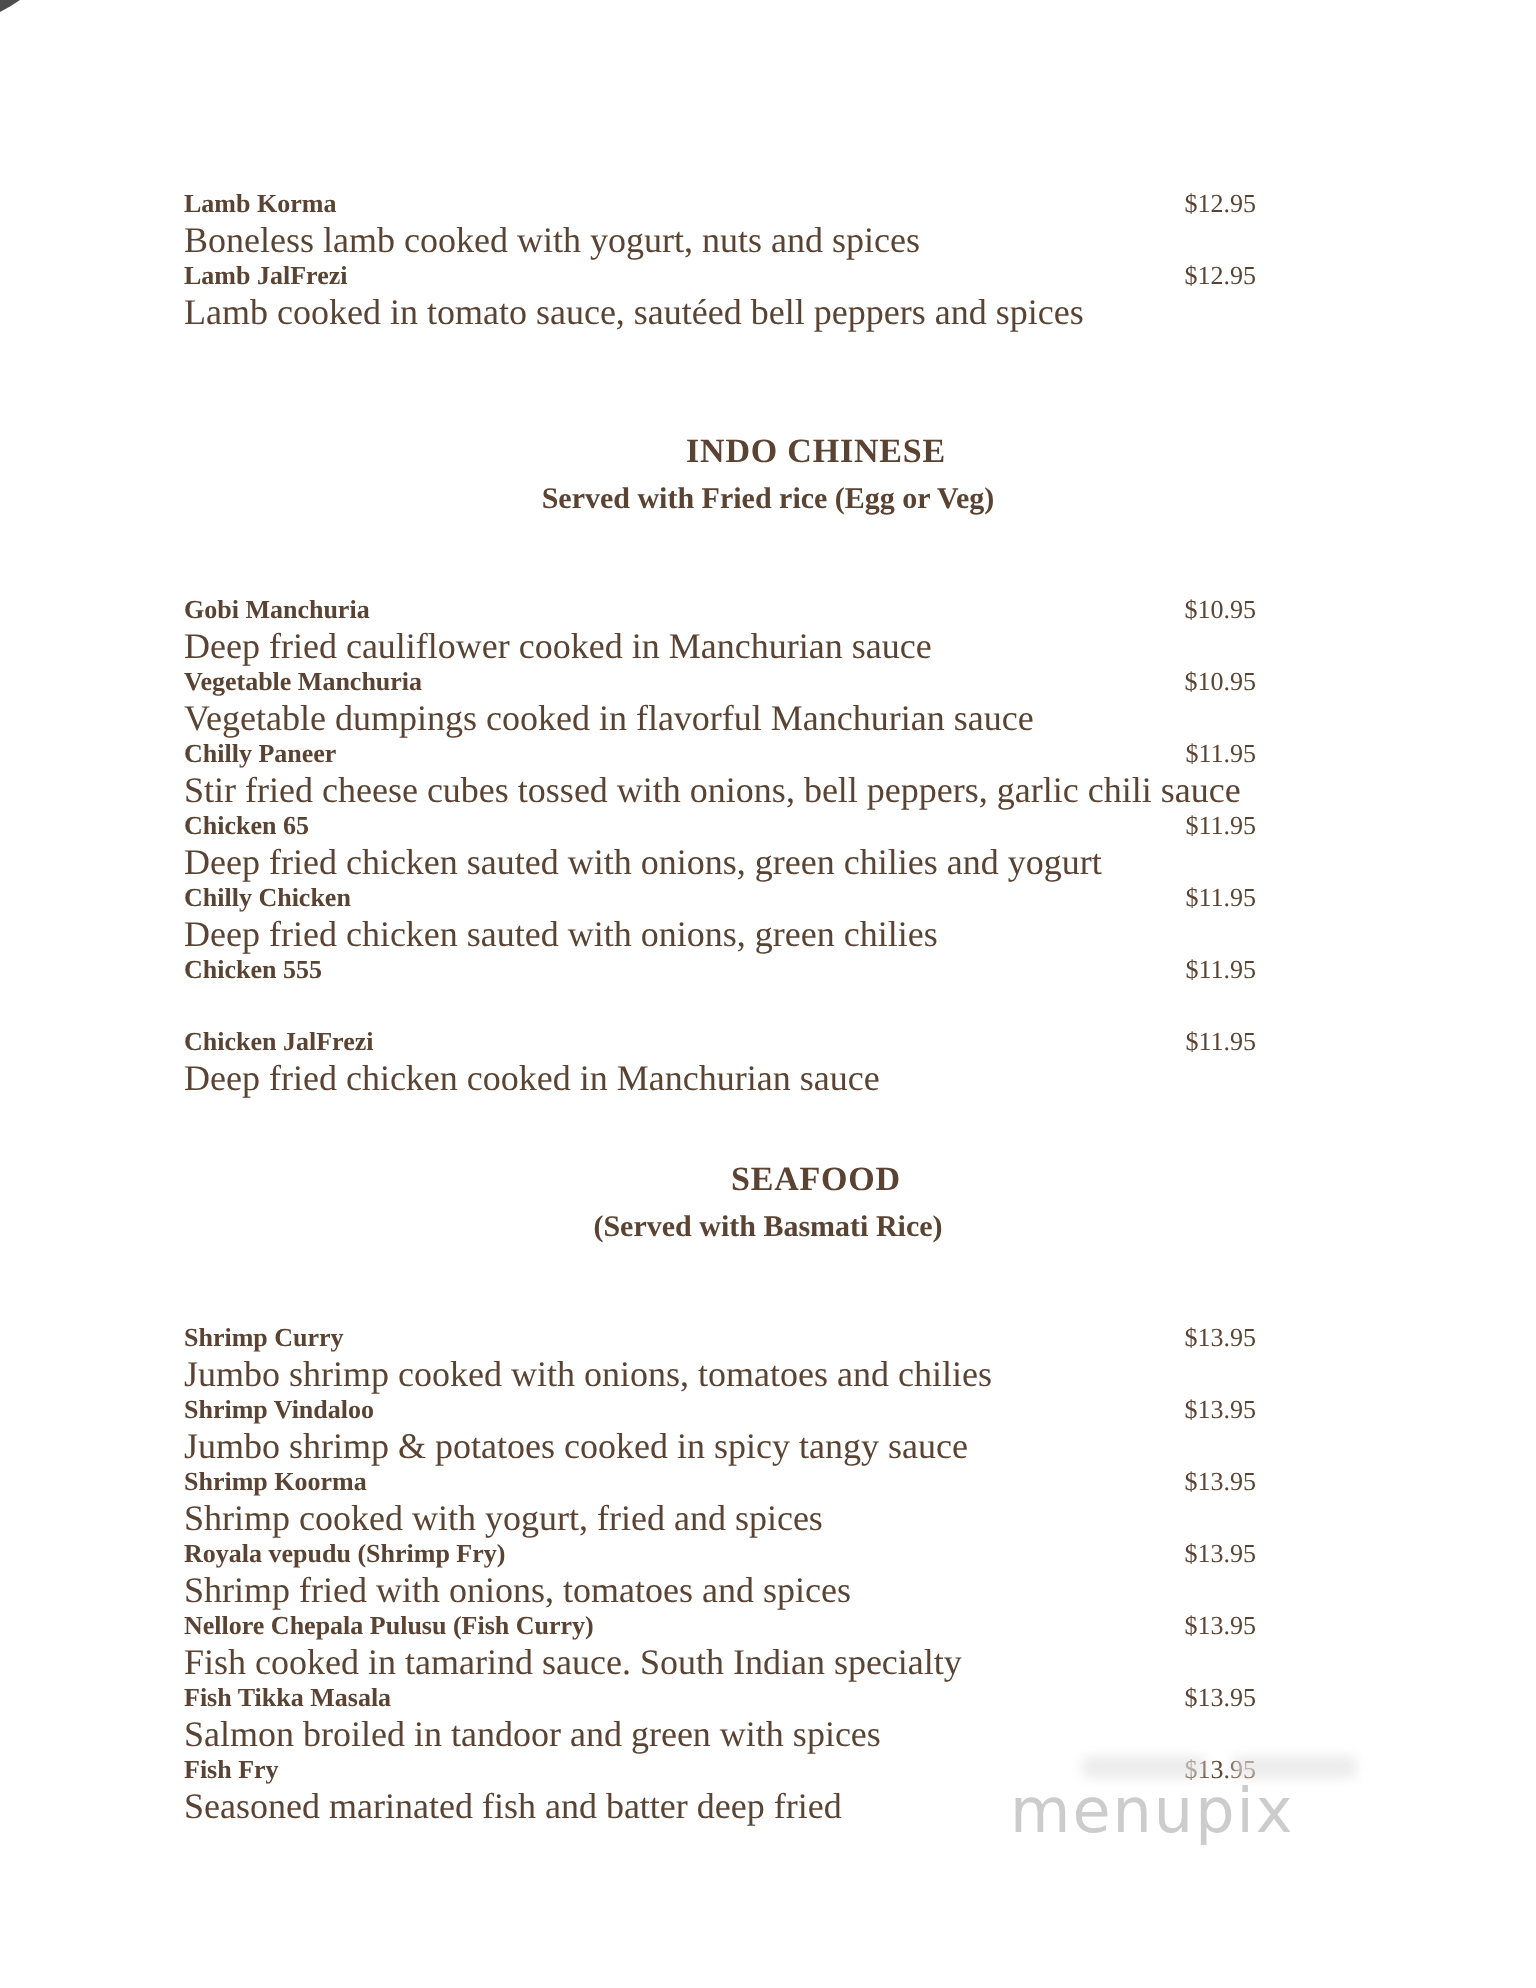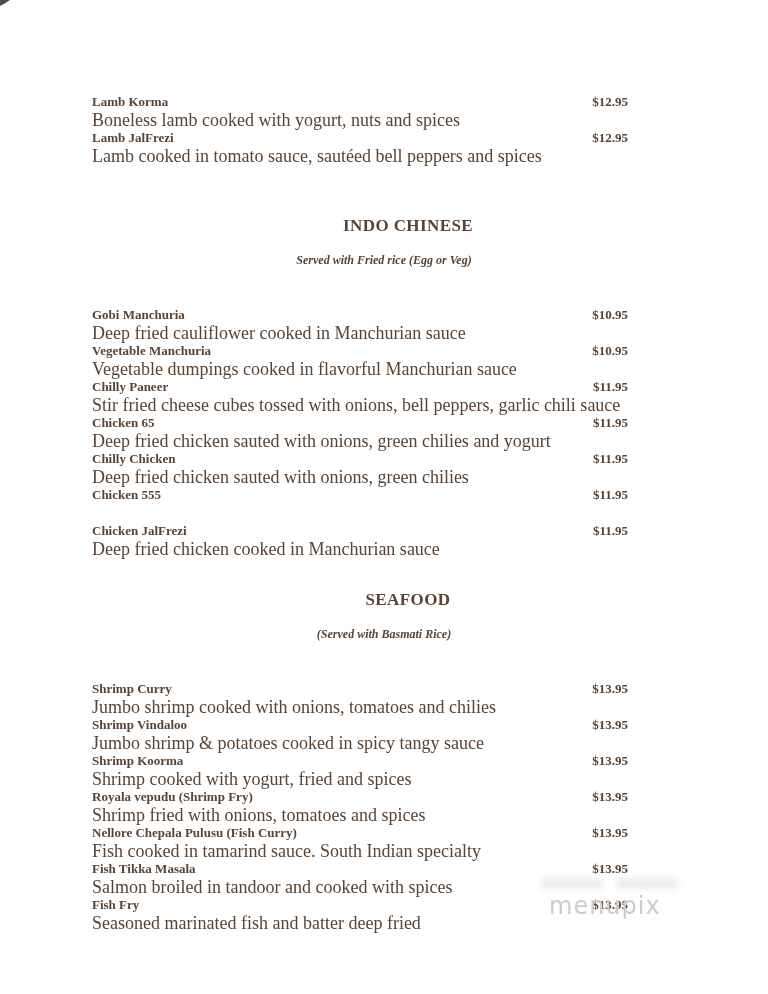--- a/index.html
+++ b/index.html
@@ -27,44 +27,44 @@
   .section{}
   .section:nth-child(2){margin-top:50px;}
   .section:nth-child(3){margin-top:31px;}
   .section-header{text-align:center;}
   .section-title{
     font-size:17px;font-weight:bold;line-height:22px;
     letter-spacing:.4px;
     padding-left:48px;
   }
   .section-subtitle{
-    font-size:12px;font-weight:bold;line-height:15px;margin-top:16px;font-style:italic;
+    font-size:15px;font-weight:bold;line-height:15px;margin-top:6px;
   }
   .items{margin-top:0;}
   .section.with-title .items{margin-top:38px;}
   .menu-item{
     margin-left:92px;width:536px;height:36px;
   }
   .item-row{
     display:flex;justify-content:space-between;align-items:baseline;
     height:18px;line-height:18px;
   }
   .item-name{font-weight:bold;font-size:13px;white-space:nowrap;}
-  .item-price{font-weight:bold;font-size:13px;white-space:nowrap;margin-left:48px;}
+  .item-price{font-weight:normal;font-size:13px;white-space:nowrap;margin-left:48px;}
   .item-desc{font-size:18px;height:18px;line-height:18px;white-space:nowrap;}
   .wm-smudge{
     position:absolute;background:#e4e4e4;filter:blur(3px);
     border-radius:3px;opacity:.7;
   }
   .wm-smudge.s1{left:541px;top:878px;width:62px;height:11px;}
   .wm-smudge.s2{left:616px;top:878px;width:62px;height:11px;}
   .watermark{
-    position:absolute;left:549px;top:889px;
+    position:absolute;left:505px;top:889px;
     font-family:"DejaVu Sans","Liberation Sans",sans-serif;
-    font-size:24px;line-height:34px;
+    font-size:31px;line-height:34px;
     color:var(--wm);letter-spacing:1px;
     user-select:none;
   }
 </style>
 </head>
 <body>
 
 <div class="page">
   <div class="corner-mark"></div>
 
@@ -183,21 +183,21 @@
       <span class="item-name">Nellore Chepala Pulusu (Fish Curry)</span>
       <span class="item-price">$13.95</span>
     </div>
     <div class="item-desc">Fish cooked in tamarind sauce. South Indian specialty</div>
   </div>
           <div class="menu-item">
     <div class="item-row">
       <span class="item-name">Fish Tikka Masala</span>
       <span class="item-price">$13.95</span>
     </div>
-    <div class="item-desc">Salmon broiled in tandoor and cooked with spices</div>
+    <div class="item-desc">Salmon broiled in tandoor and green with spices</div>
   </div>
           <div class="menu-item">
     <div class="item-row">
       <span class="item-name">Fish Fry</span>
       <span class="item-price">$13.95</span>
     </div>
     <div class="item-desc">Seasoned marinated fish and batter deep fried</div>
   </div>
         </div>
   </div>

